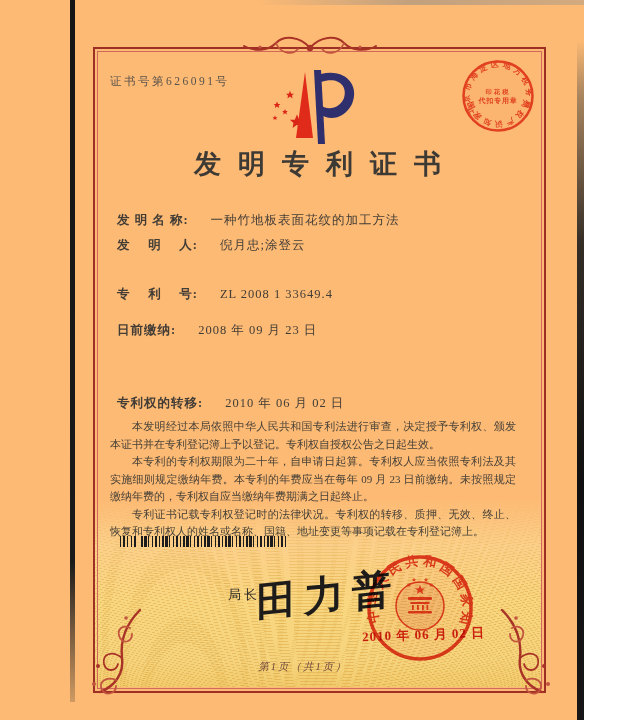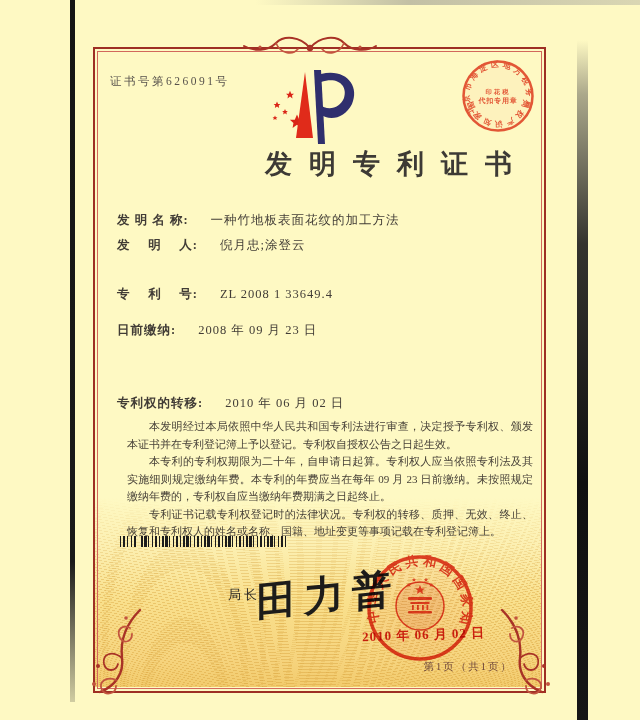--- a/index.html
+++ b/index.html
@@ -1,18 +1,18 @@
 <!DOCTYPE html>
 <html><head>
 <meta charset="utf-8">
 <style>
   html,body{margin:0;padding:0;background:#ffffff;}
   #stage{
-    position:relative;width:640px;height:720px;overflow:hidden;
-    background:#fef9c3;
+    position:relative;width:584px;height:720px;overflow:hidden;
+    background:#fdba74;
     font-family:"Liberation Serif","DejaVu Serif",serif;
   }
   
   .scan-left{position:absolute;left:70px;top:0;width:5px;height:702px;
     background:linear-gradient(to bottom,#151515 0%,#1a1a1a 80%,rgba(26,26,26,.2) 100%);}
   .scan-right{position:absolute;left:577px;top:40px;width:11px;height:680px;
     background:linear-gradient(to bottom,rgba(110,110,110,0) 0%,rgba(70,70,70,.45) 8%,rgba(30,30,30,.9) 30%,#101010 65%,#161616 100%);}
   .scan-top{position:absolute;left:255px;top:0;width:385px;height:5px;
     background:linear-gradient(to right,rgba(140,140,140,0),rgba(135,135,135,.5) 40%,rgba(150,150,150,.35));}
   
@@ -31,38 +31,38 @@
   .frame::before{content:"";position:absolute;inset:2px;border:1px solid #d2685c;}
   
   .orn{position:absolute;z-index:3;}
   .orn-top{left:240px;top:33px;}
   .orn-bl{left:86px;top:606px;}
   .orn-br{left:496px;top:606px;transform:scaleX(-1);}
   
   .certno{position:absolute;left:110px;top:74px;z-index:4;font-size:11.5px;
     letter-spacing:2.5px;color:#57524c;}
   .logo{position:absolute;left:268px;top:66px;z-index:4;}
-  .title{position:absolute;left:80px;top:146px;width:449px;z-index:4;
-    text-align:right;font-size:27px;font-weight:bold;color:#3d3a35;
+  .title{position:absolute;left:93px;top:146px;width:449px;z-index:4;
+    text-align:center;font-size:27px;font-weight:bold;color:#3d3a35;
     letter-spacing:17px;text-indent:17px;}
   .field{position:absolute;left:117px;z-index:4;font-size:12.5px;color:#413c36;
     letter-spacing:1px;white-space:nowrap;}
   .field .lab{font-weight:bold;}
   .field .val{margin-left:22px;}
   .f0{top:212px}.f1{top:237px}.f2{top:286px}.f3{top:322px}.f4{top:359px}.f5{top:395px}
   .paras{position:absolute;left:110px;top:418px;width:406px;z-index:4;
-    font-size:11px;line-height:17.5px;color:#474138;text-align:justify;margin-left:17px;}
+    font-size:11px;line-height:17.5px;color:#474138;text-align:justify;}
   .paras p{margin:0;text-indent:2em;}
   .barcode{position:absolute;left:120px;top:536px;width:166px;height:11px;z-index:4;
     background:repeating-linear-gradient(90deg,#1c1c1c 0 1.5px,transparent 1.5px 3px,#1c1c1c 3px 5.5px,transparent 5.5px 7px,#1c1c1c 7px 8px,transparent 8px 10.5px);}
   .director{position:absolute;left:228px;top:586px;z-index:4;font-size:13px;
     letter-spacing:3px;color:#2e2b27;}
   .sig{position:absolute;left:252px;top:556px;z-index:4;}
-  .footer{position:absolute;left:93px;top:660px;width:420px;z-index:4;text-align:right;
-    font-size:10.5px;letter-spacing:2px;color:#6e463a;}
+  .footer{position:absolute;left:93px;top:660px;width:420px;z-index:4;text-align:center;
+    font-size:10.5px;letter-spacing:2px;color:#6e463a;font-style:italic;}
   
   .seal-grant{position:absolute;left:352px;top:540px;z-index:5;mix-blend-mode:multiply;opacity:.92;}
   .seal-date{position:absolute;left:362px;top:626px;z-index:6;font-size:13px;font-weight:bold;
     color:#d5281c;letter-spacing:1px;transform:rotate(-2deg);white-space:nowrap;
     mix-blend-mode:multiply;}
   .seal-tax{position:absolute;left:459px;top:57px;z-index:5;mix-blend-mode:multiply;opacity:.95;}
   svg text{font-family:"Liberation Serif","DejaVu Serif",serif;}
 </style>
 </head>
 <body>

